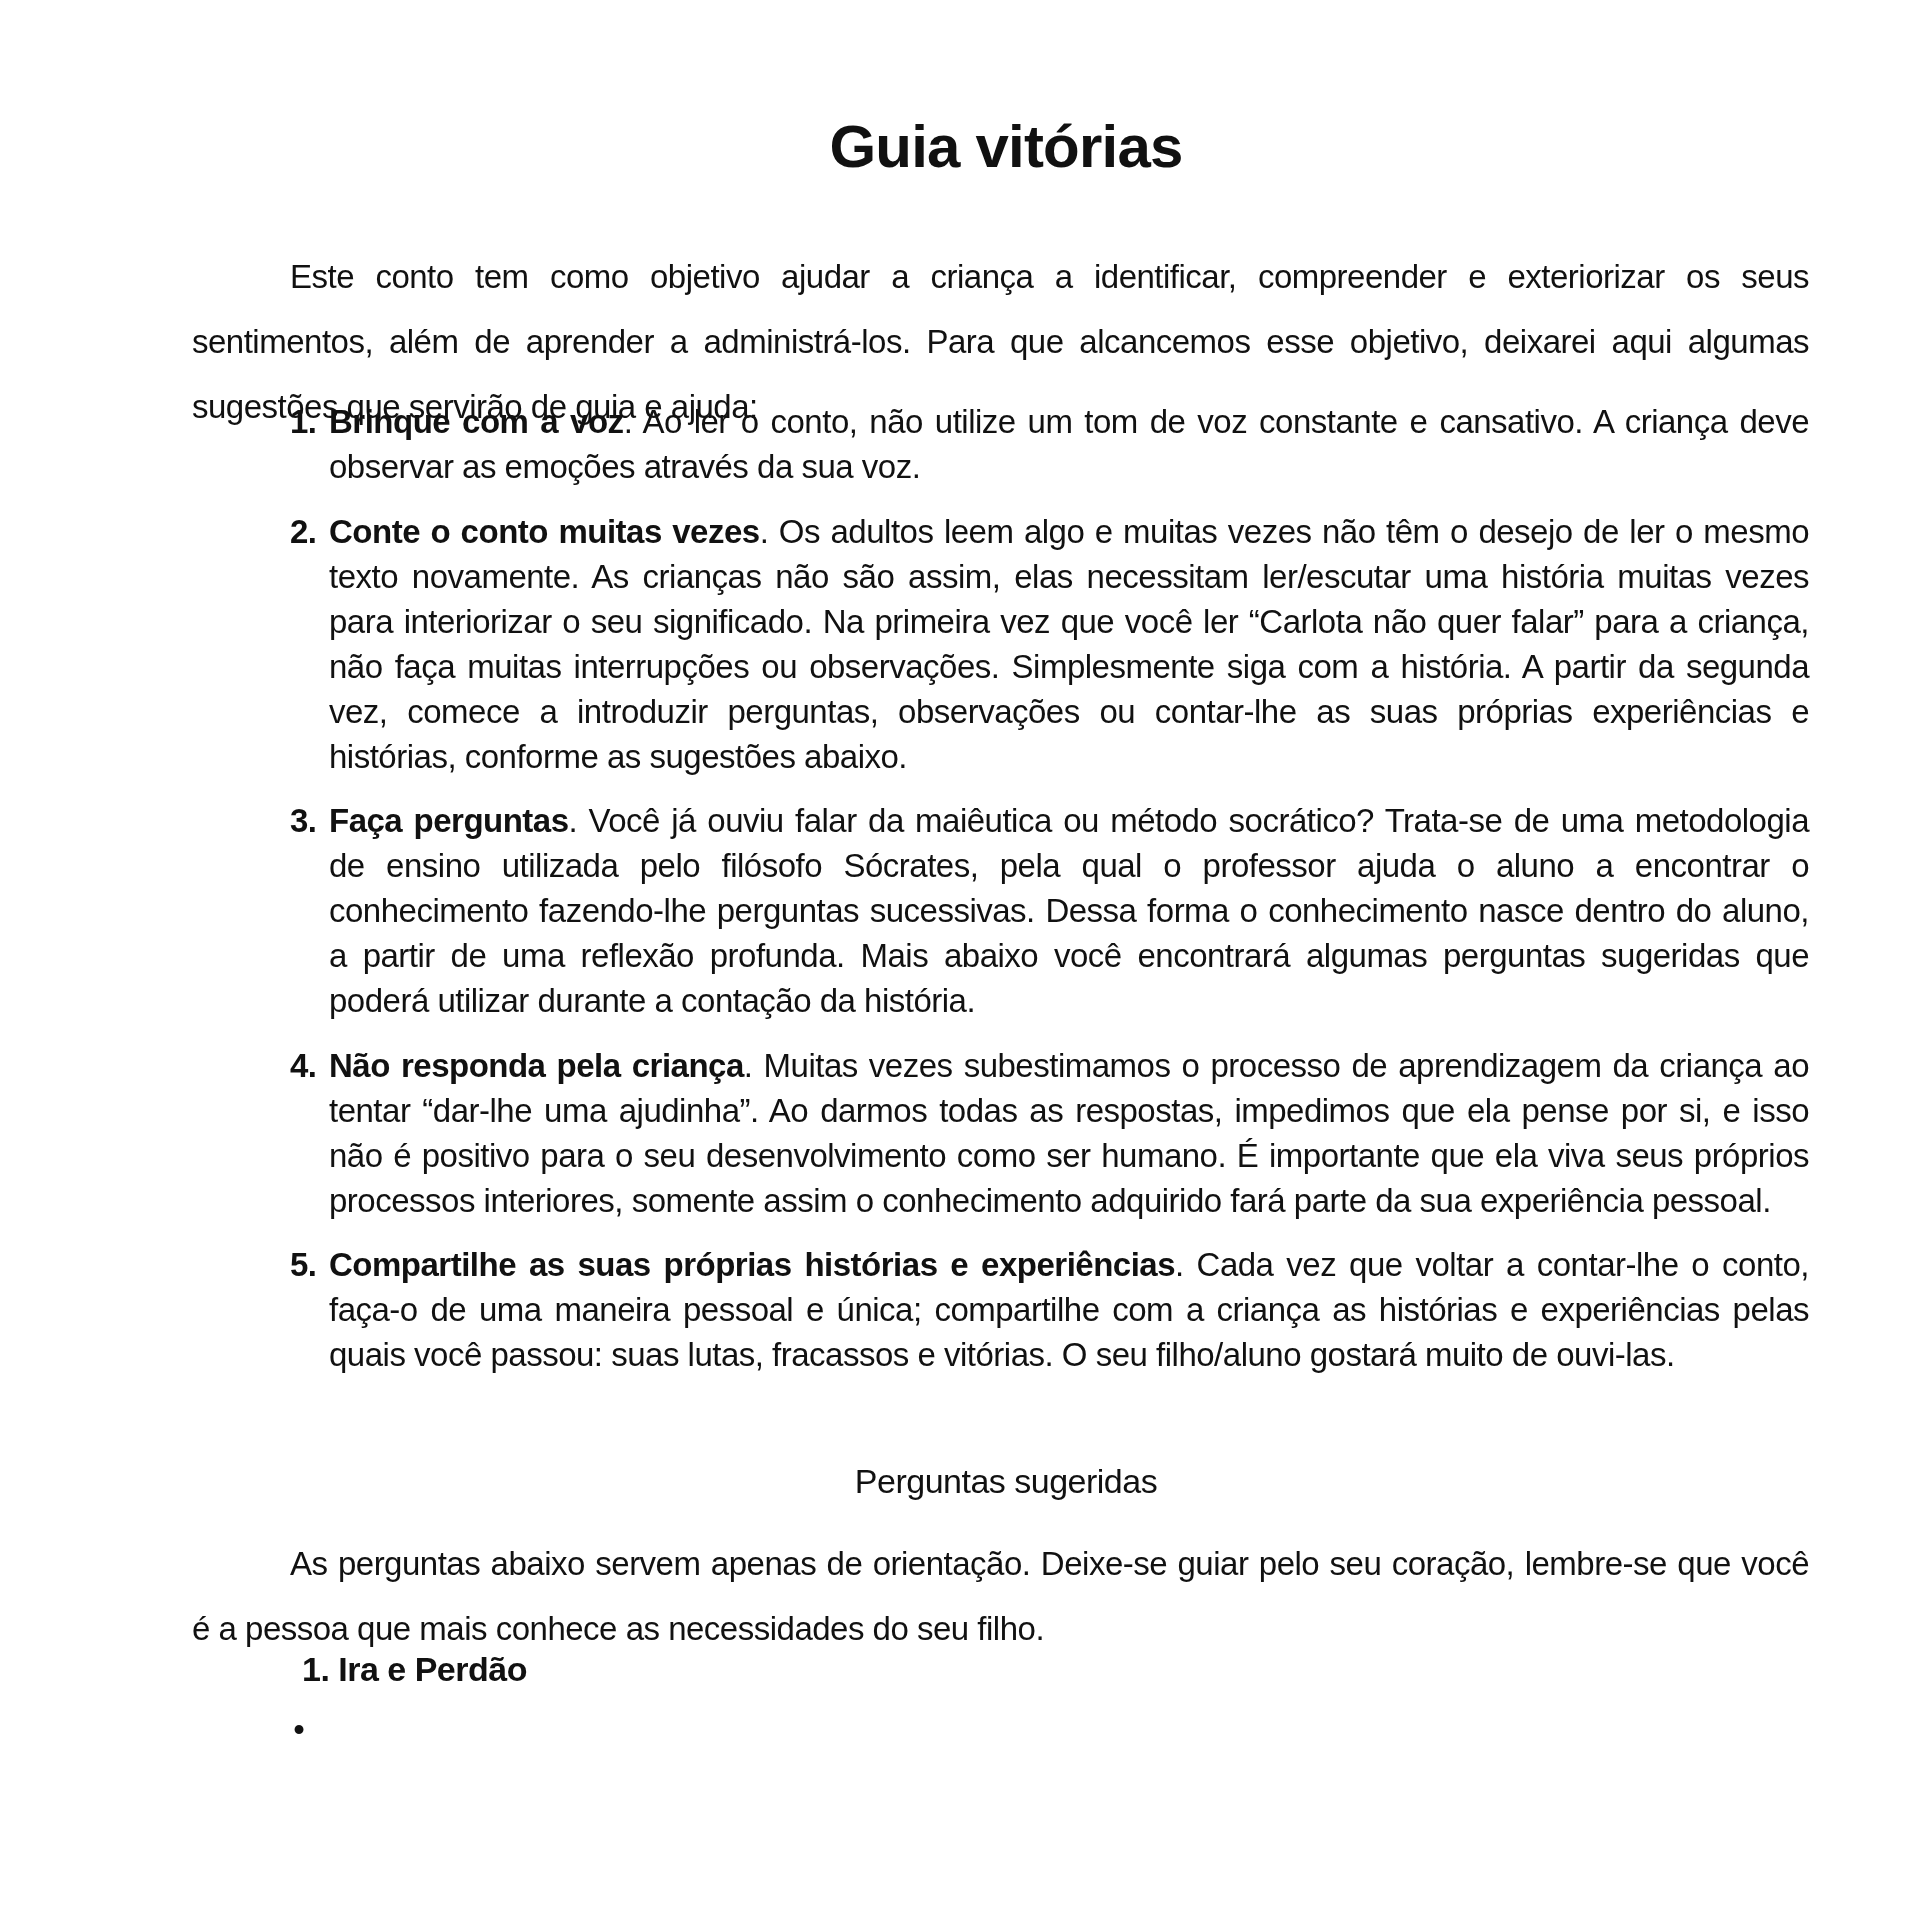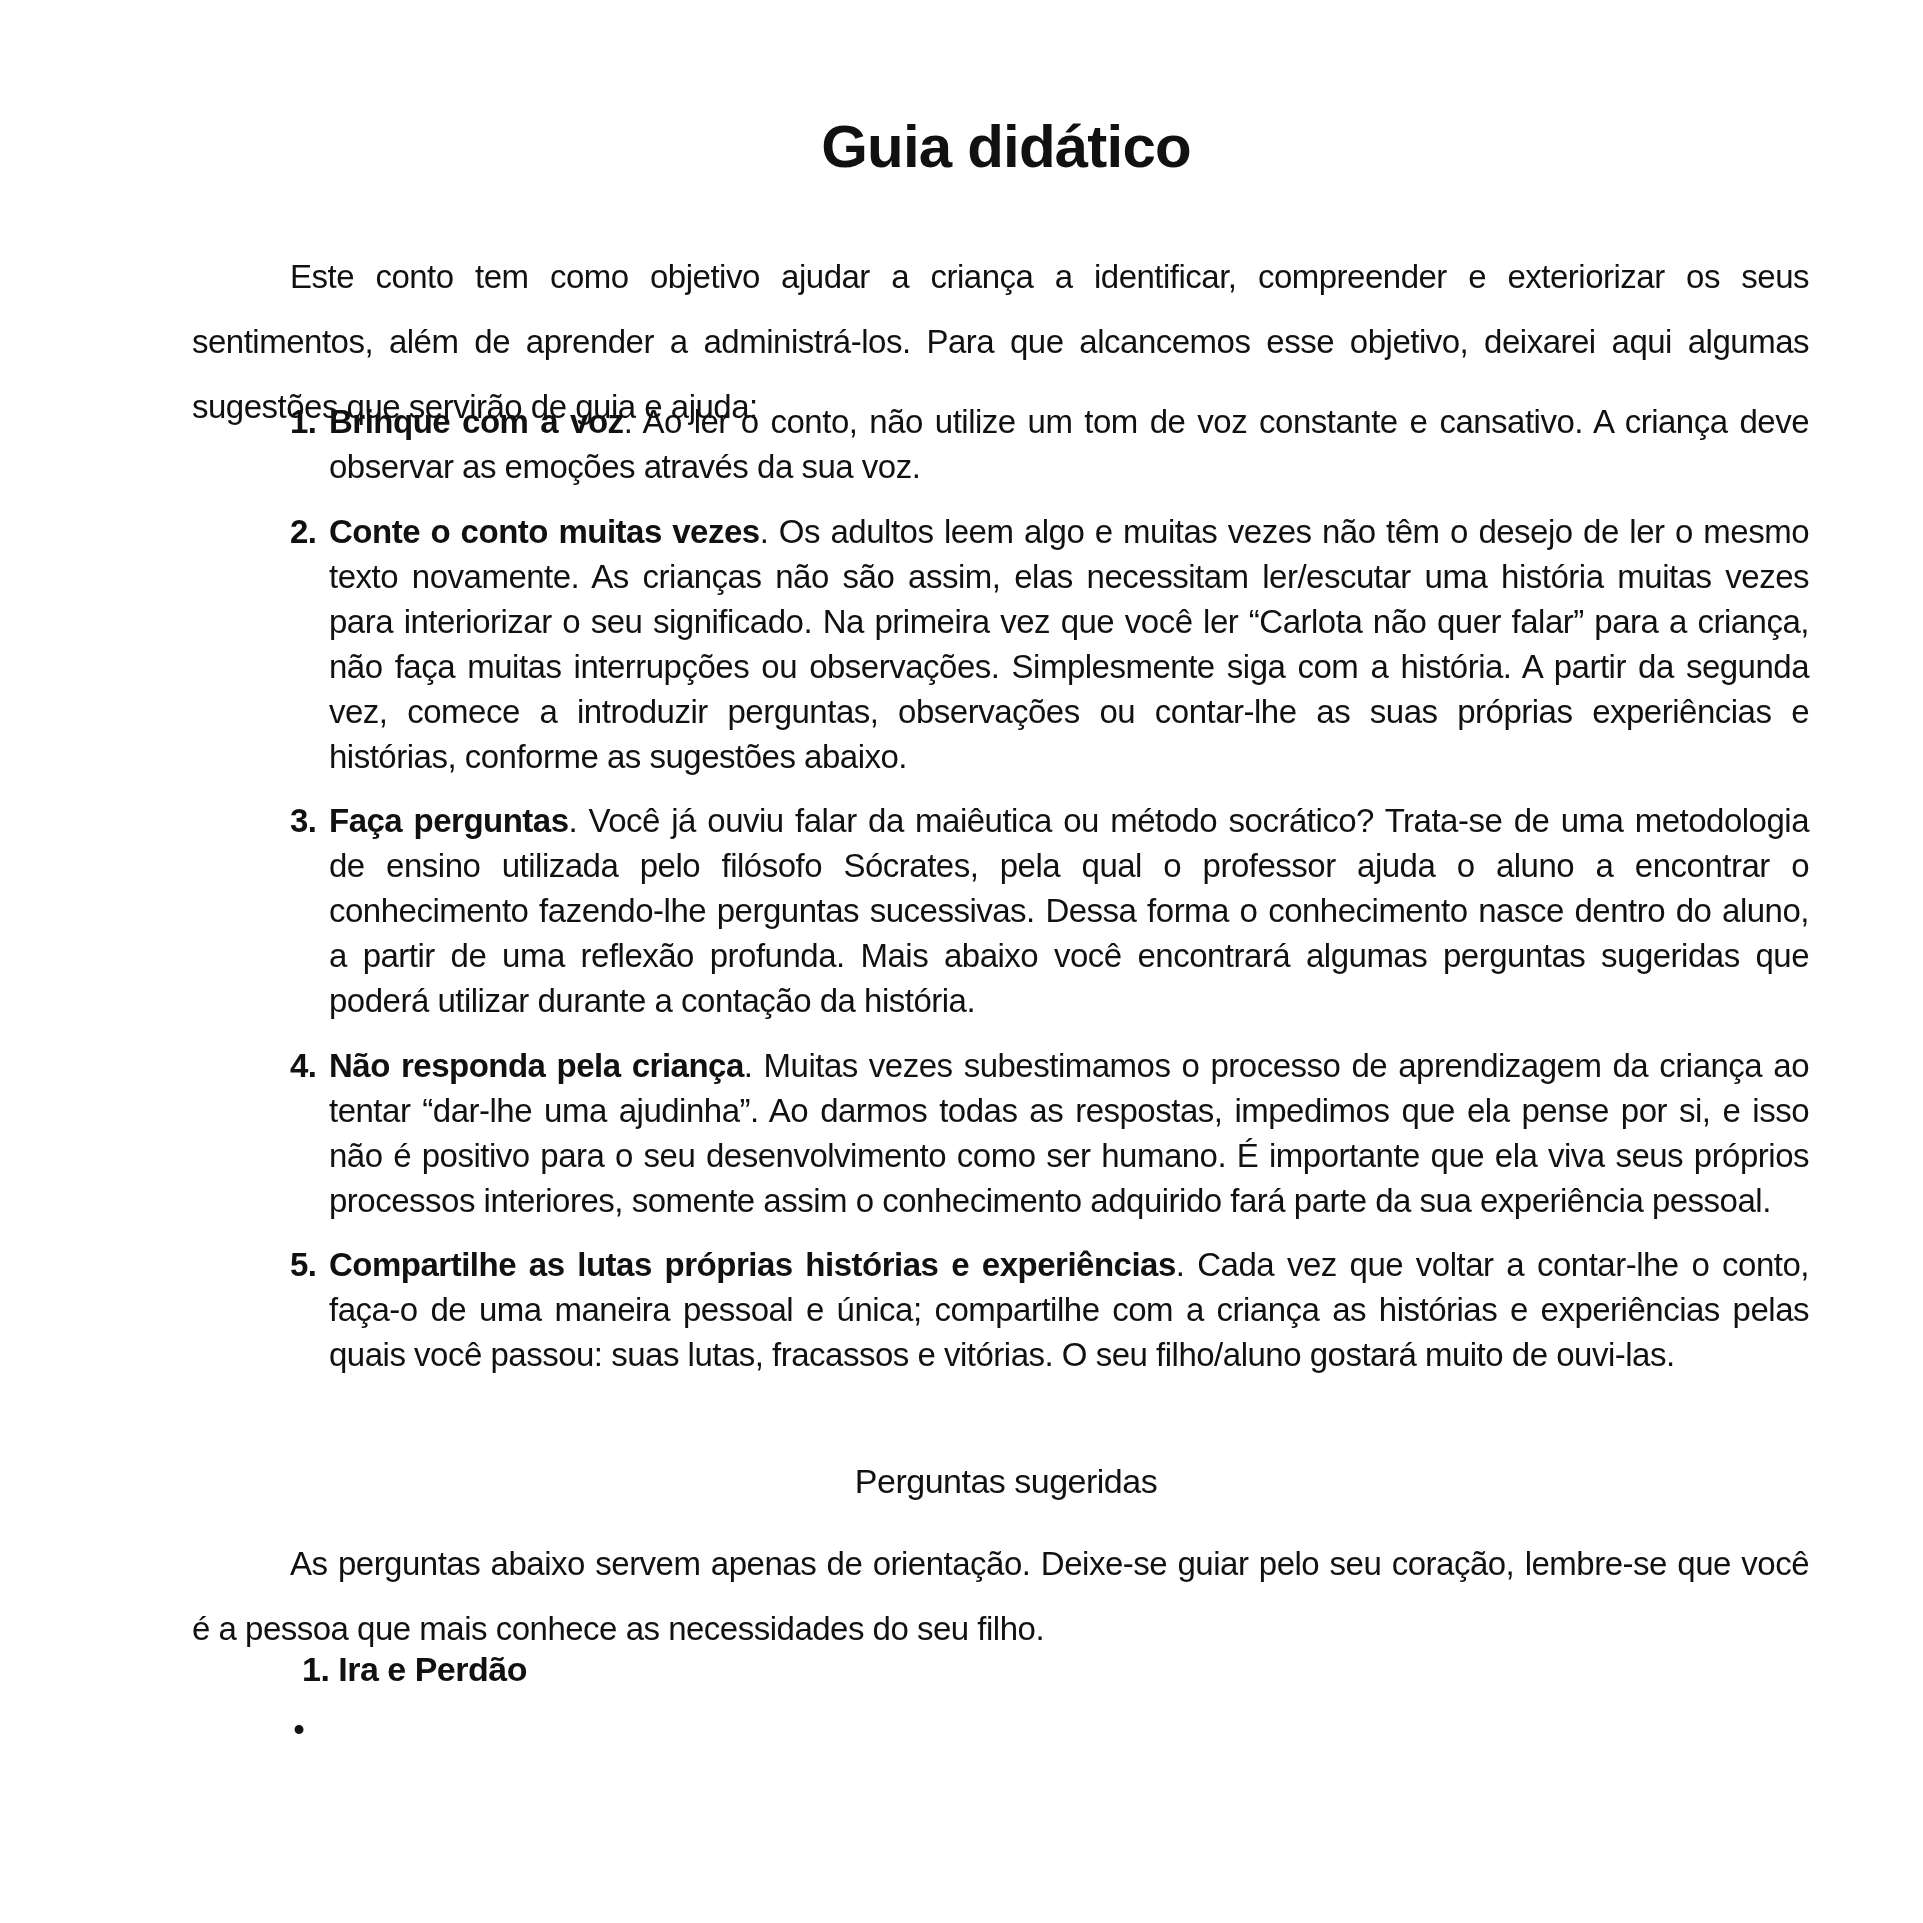--- a/index.html
+++ b/index.html
@@ -21,30 +21,30 @@
   .sec-title { position: absolute; left: 98px; font-size: 34px; font-weight: bold; margin: 12px; letter-spacing: -0.5px; }
   .bullets { position: absolute; left: 98px; width: 1519px; margin: 0; padding: 0; list-style: none; }
   .bullets li { position: relative; padding-left: 39px; font-size: 33px; line-height: 45px;
                 text-align: justify; letter-spacing: -0.5px; }
   .bullets .dot { position: absolute; left: 3.3px; top: 0; }
 </style>
 </head>
 <body>
 
 <div class="page">
-  <h1 class="title">Guia didático</h1>
+  <h1 class="title">Guia vitórias</h1>
 
   <p class="para" style="top:244px;"><span class="indent"></span><span>Este conto tem como objetivo ajudar a criança a identificar, compreender e exteriorizar os seus sentimentos, além de aprender a administrá-los. Para que alcancemos esse objetivo, deixarei aqui algumas sugestões que servirão de guia e ajuda:</span></p>
 
   <ol class="list" style="top:399px;">
     <li><span class="num">1.</span><b>Brinque com a voz</b><span>. Ao ler o conto, não utilize um tom de voz constante e cansativo. A criança deve observar as emoções através da sua voz.</span></li>
     <li><span class="num">2.</span><b>Conte o conto muitas vezes</b><span>. Os adultos leem algo e muitas vezes não têm o desejo de ler o mesmo texto novamente. As crianças não são assim, elas necessitam ler/escutar uma história muitas vezes para interiorizar o seu significado. Na primeira vez que você ler “Carlota não quer falar” para a criança, não faça muitas interrupções ou observações. Simplesmente siga com a história. A partir da segunda vez, comece a introduzir perguntas, observações ou contar-lhe as suas próprias experiências e histórias, conforme as sugestões abaixo.</span></li>
     <li><span class="num">3.</span><b>Faça perguntas</b><span>. Você já ouviu falar da maiêutica ou método socrático? Trata-se de uma metodologia de ensino utilizada pelo filósofo Sócrates, pela qual o professor ajuda o aluno a encontrar o conhecimento fazendo-lhe perguntas sucessivas. Dessa forma o conhecimento nasce dentro do aluno, a partir de uma reflexão profunda. Mais abaixo você encontrará algumas perguntas sugeridas que poderá utilizar durante a contação da história.</span></li>
     <li><span class="num">4.</span><b>Não responda pela criança</b><span>. Muitas vezes subestimamos o processo de aprendizagem da criança ao tentar “dar-lhe uma ajudinha”. Ao darmos todas as respostas, impedimos que ela pense por si, e isso não é positivo para o seu desenvolvimento como ser humano. É importante que ela viva seus próprios processos interiores, somente assim o conhecimento adquirido fará parte da sua experiência pessoal.</span></li>
-    <li><span class="num">5.</span><b>Compartilhe as lutas próprias histórias e experiências</b><span>. Cada vez que voltar a contar-lhe o conto, faça-o de uma maneira pessoal e única; compartilhe com a criança as histórias e experiências pelas quais você passou: suas lutas, fracassos e vitórias. O seu filho/aluno gostará muito de ouvi-las.</span></li>
+    <li><span class="num">5.</span><b>Compartilhe as suas próprias histórias e experiências</b><span>. Cada vez que voltar a contar-lhe o conto, faça-o de uma maneira pessoal e única; compartilhe com a criança as histórias e experiências pelas quais você passou: suas lutas, fracassos e vitórias. O seu filho/aluno gostará muito de ouvi-las.</span></li>
   </ol>
 
   <h2 class="subhead" style="top:1462px;">Perguntas sugeridas</h2>
 
   <p class="para" style="top:1531px;"><span class="indent"></span><span>As perguntas abaixo servem apenas de orientação. Deixe-se guiar pelo seu coração, lembre-se que você é a pessoa que mais conhece as necessidades do seu filho.</span></p>
 
   <h3 class="sec-title" style="top:1638px;">1. Ira e Perdão</h3>
 
   <ul class="bullets" style="top:1707px;">
     <li><span class="dot">•</span></li>

